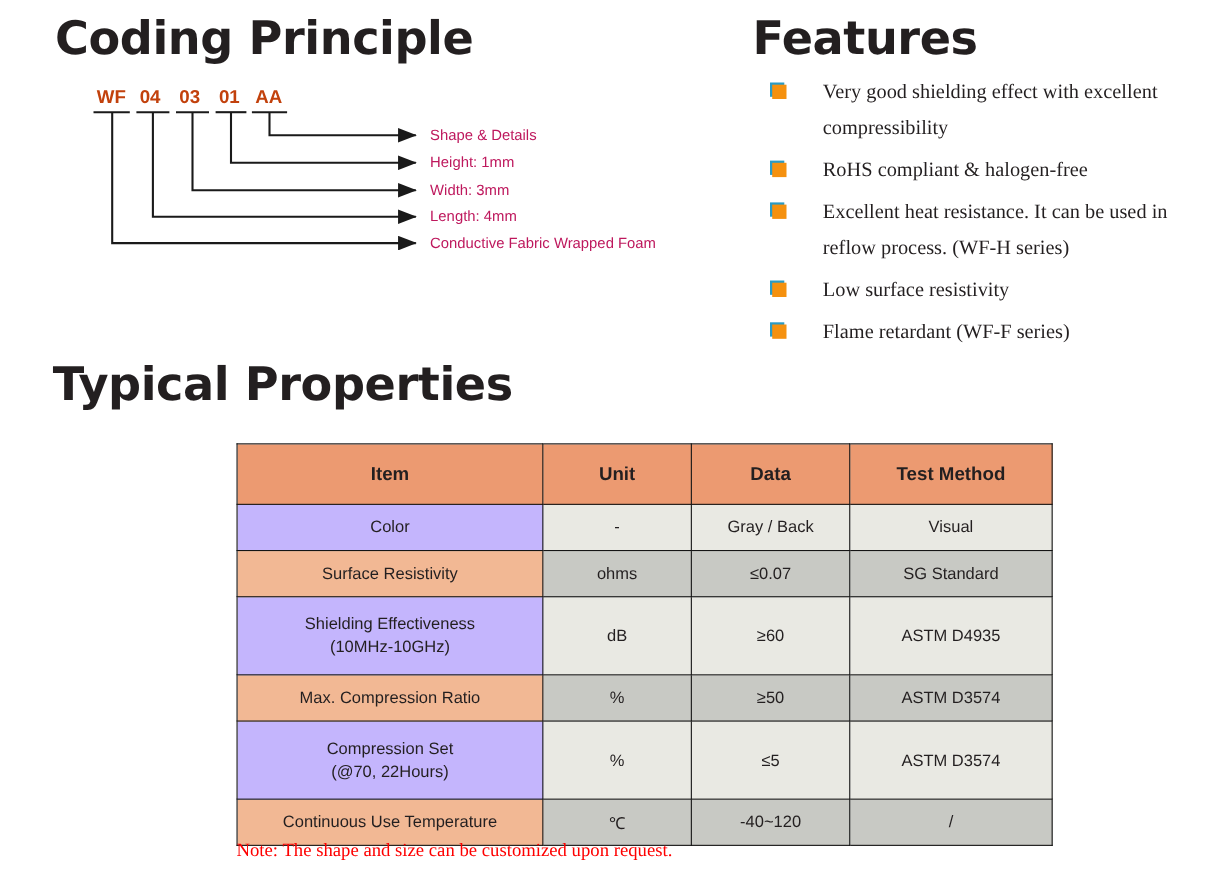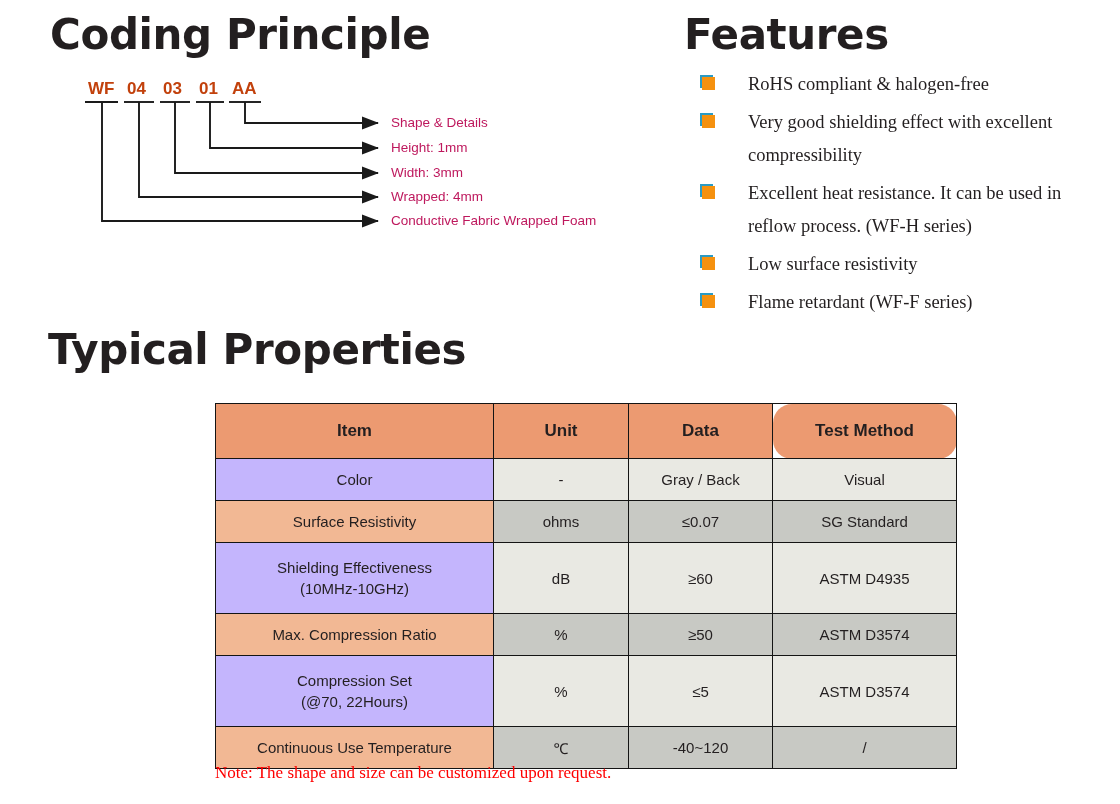--- a/index.html
+++ b/index.html
@@ -121,21 +121,21 @@
   }
   #properties-table thead th {
     font-weight: bold;
     font-size: 17px;
     background: #ec9a71;
     height: 48px;
   }
   .col-item   { width: 269px; }
   .col-unit   { width: 126px; }
   .col-data   { width: 135px; }
-  .col-method { width: 175px; border-radius: 19px; }
+  .col-method { width: 175px; }
 
   tr.r-odd  td.c-item { background: #c4b5fd; }
   tr.r-odd  td.c-val  { background: #e9e9e3; }
   tr.r-even td.c-item { background: #f2b894; }
   tr.r-even td.c-val  { background: #c8c9c4; }
 
   td.tall { height: 64px; }
   td.short { height: 35px; }
   .cell-line { display: block; line-height: 21px; }
 
@@ -191,44 +191,44 @@
 
       <path d="M139 42 L139 137 L378 137"></path>
 
       <path d="M102 42 L102 161 L378 161"></path>
     </g>
   </svg>
 
   <div class="diag-label" style="left:391px; top:55px;">Shape &amp; Details</div>
   <div class="diag-label" style="left:391px; top:80px;">Height: 1mm</div>
   <div class="diag-label" style="left:391px; top:105px;">Width: 3mm</div>
-  <div class="diag-label" style="left:391px; top:129px;">Wrapped: 4mm</div>
+  <div class="diag-label" style="left:391px; top:129px;">Length: 4mm</div>
   <div class="diag-label" style="left:391px; top:153px;">Conductive Fabric Wrapped Foam</div>
 </div>
 
 <div id="features-list">
 
   <div class="feature-row">
     <span class="bullet-wrap">
       <span class="bullet-sq">
           <span class="back"></span>
           <span class="front"></span>
         </span>
     </span>
+    <span class="feature-text">Very good shielding effect with excellent compressibility</span>
+  </div>
+
+  <div class="feature-row">
+    <span class="bullet-wrap">
+      <span class="bullet-sq">
+          <span class="back"></span>
+          <span class="front"></span>
+        </span>
+    </span>
     <span class="feature-text">RoHS compliant &amp; halogen-free</span>
-  </div>
-
-  <div class="feature-row">
-    <span class="bullet-wrap">
-      <span class="bullet-sq">
-          <span class="back"></span>
-          <span class="front"></span>
-        </span>
-    </span>
-    <span class="feature-text">Very good shielding effect with excellent compressibility</span>
   </div>
 
   <div class="feature-row">
     <span class="bullet-wrap">
       <span class="bullet-sq">
           <span class="back"></span>
           <span class="front"></span>
         </span>
     </span>
     <span class="feature-text">Excellent heat resistance. It can be used in reflow process. (WF-H series)</span>

